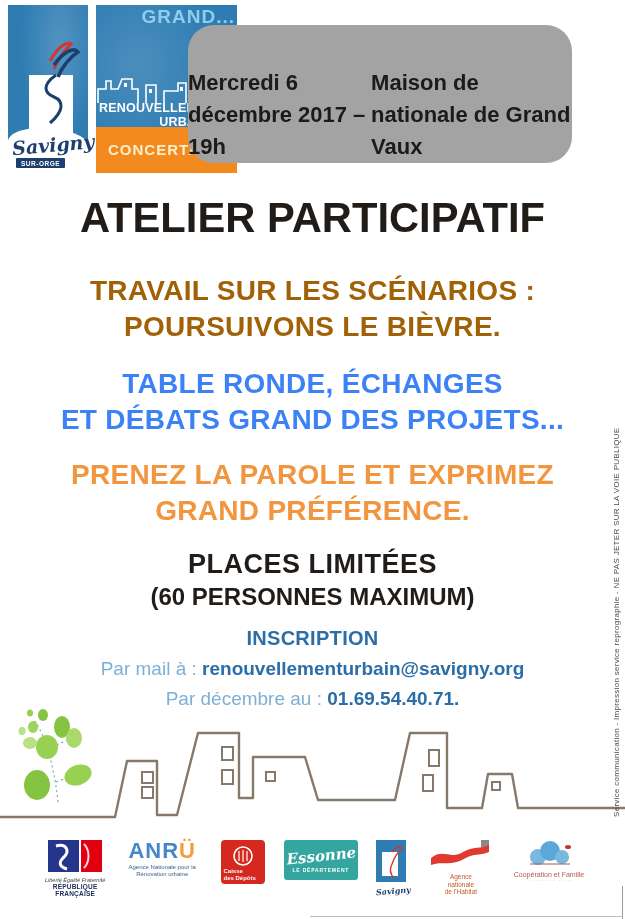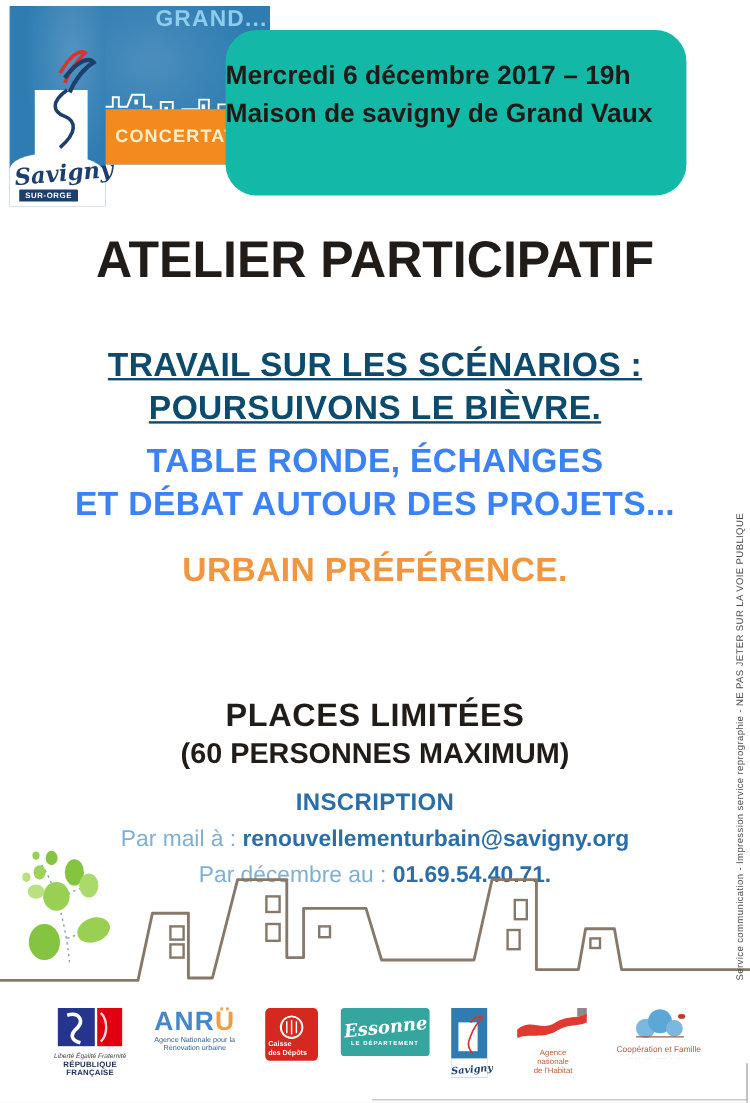--- a/index.html
+++ b/index.html
@@ -10,44 +10,44 @@
   
   .savigny-logo{position:absolute;left:8px;top:5px;width:80px;height:167px;
     background:radial-gradient(ellipse at 65% 25%, rgba(255,255,255,.18), transparent 55%),#2e7cb2;z-index:2;}
   .slogo-white-rect{position:absolute;left:21px;top:70px;width:44px;height:60px;background:#fff;}
   .slogo-bottom{position:absolute;left:0;bottom:0;width:100%;height:44px;background:#fff;border-radius:40% 60% 0 0/30% 40% 0 0;}
   .slogo-script{position:absolute;left:4px;bottom:16px;width:76px;text-align:center;
     font-family:"DejaVu Serif",serif;font-style:italic;font-weight:bold;font-size:19px;color:#1c3f6e;transform:rotate(-5deg);}
   .slogo-suborge{position:absolute;left:8px;bottom:4px;background:#1c3f6e;color:#fff;
     font-size:6.5px;font-weight:bold;letter-spacing:.5px;padding:1.5px 5px;border-radius:1px;}
   
-  .program-box{position:absolute;left:84px;top:5px;width:141px;height:132px;
+  .program-box{position:absolute;left:96px;top:5px;width:141px;height:168px;
     background:radial-gradient(ellipse at 30% 35%, rgba(255,255,255,.14), transparent 60%),#2e7cb2;z-index:1;}
   .pb-grand{position:absolute;top:1px;left:0;width:100%;text-align:right;padding-right:2px;box-sizing:border-box;
     color:#8ecdec;font-size:19px;font-weight:bold;letter-spacing:1px;}
   .pb-skyline{position:absolute;left:0;top:68px;}
   .pb-line1{position:absolute;left:3px;top:96px;color:#fff;font-weight:bold;font-size:12.5px;letter-spacing:.2px;}
   .pb-line2{position:absolute;right:28px;top:110px;color:#fff;font-weight:bold;font-size:12.5px;letter-spacing:.2px;}
   .pb-banner{position:absolute;left:0;bottom:0;width:100%;height:46px;background:#f28a1f;
     color:#fdeec9;font-size:15px;font-weight:bold;letter-spacing:1px;line-height:46px;padding-left:12px;box-sizing:border-box;}
   
-  .bubble{position:absolute;left:188px;top:25px;width:384px;height:138px;background:#14b8a6;border-radius:26px;z-index:5;
-    display:flex;flex-direction:column;align-items:flex-start;padding-top:22px;box-sizing:border-box;}
+  .bubble{position:absolute;left:188px;top:25px;width:384px;height:138px;background:#a3a3a3;border-radius:26px;z-index:5;
+    display:flex;flex-direction:row;align-items:flex-end;padding-top:22px;box-sizing:border-box;}
   .bubble div{font-size:22px;font-weight:bold;color:#1d1a17;line-height:32px;}
   
   .title{position:absolute;top:193px;left:0;width:100%;text-align:center;margin:0;
     font-size:43px;font-weight:800;color:#221c18;letter-spacing:0;transform:scaleX(.97);}
   .sec{position:absolute;left:0;width:100%;text-align:center;font-weight:bold;font-size:28px;line-height:36px;letter-spacing:.3px;}
-  .sec-1{top:286px;color:#0c4a6e;text-decoration:underline;}
+  .sec-1{top:273px;color:#a16207;}
   .sec-2{top:366px;color:#3b82f6;}
   .sec-3{top:457px;color:#f2953f;}
-  .places{position:absolute;top:549px;left:0;width:100%;text-align:center;color:#221c18;margin-top:32px;}
+  .places{position:absolute;top:549px;left:0;width:100%;text-align:center;color:#221c18;}
   .places-l1{font-size:27px;font-weight:800;letter-spacing:.5px;}
   .places-l2{font-size:24px;font-weight:800;margin-top:3px;}
-  .inscription{position:absolute;top:627px;left:0;width:100%;text-align:center;margin-top:31px;}
+  .inscription{position:absolute;top:627px;left:0;width:100%;text-align:center;}
   .insc-title{font-size:20px;font-weight:bold;color:#2b6ea7;letter-spacing:.3px;}
   .insc-line{font-size:19px;margin-top:8px;color:#7fb0d4;}
   .insc-line b{color:#2b6ea7;}
   
   .scene{position:absolute;left:0;top:698px;}
   
   .side-note{position:absolute;top:385px;right:4px;height:432px;writing-mode:vertical-rl;transform:rotate(180deg);
     font-size:8px;color:#4c4c4c;letter-spacing:.3px;white-space:nowrap;display:flex;align-items:center;}
   
   .footer-logos{position:absolute;left:40px;top:840px;width:548px;display:flex;justify-content:space-between;align-items:flex-start;gap:12px;}
@@ -108,35 +108,36 @@
       <rect x="84" y="14" width="3" height="4" fill="#fff"></rect>
         <rect x="112" y="12" width="3" height="4" fill="#fff"></rect>
     </svg>
     <div class="pb-line1">RENOUVELLEMENT</div>
     <div class="pb-line2">URBAIN</div>
     <div class="pb-banner">CONCERTATION</div>
   </div>
 
   <div class="bubble">
     <div>Mercredi 6 décembre 2017 – 19h</div>
-    <div>Maison de savigny de Grand Vaux</div>
+    <div>Maison de nationale de Grand Vaux</div>
   </div>
 
   <h1 class="title">ATELIER PARTICIPATIF</h1>
 
   <div class="sec sec-1">
     <div>TRAVAIL SUR LES SCÉNARIOS :</div>
     <div>POURSUIVONS LE BIÈVRE.</div>
   </div>
   <div class="sec sec-2">
     <div>TABLE RONDE, ÉCHANGES</div>
-    <div>ET DÉBAT AUTOUR DES PROJETS...</div>
+    <div>ET DÉBATS GRAND DES PROJETS...</div>
   </div>
   <div class="sec sec-3">
-    <div>URBAIN PRÉFÉRENCE.</div>
+    <div>PRENEZ LA PAROLE ET EXPRIMEZ</div>
+    <div>GRAND PRÉFÉRENCE.</div>
   </div>
 
   <div class="places">
     <div class="places-l1">PLACES LIMITÉES</div>
     <div class="places-l2">(60 PERSONNES MAXIMUM)</div>
   </div>
 
   <div class="inscription">
     <div class="insc-title">INSCRIPTION</div>
     <div class="insc-line"><span>Par mail à : </span><b>renouvellementurbain@savigny.org</b></div>

